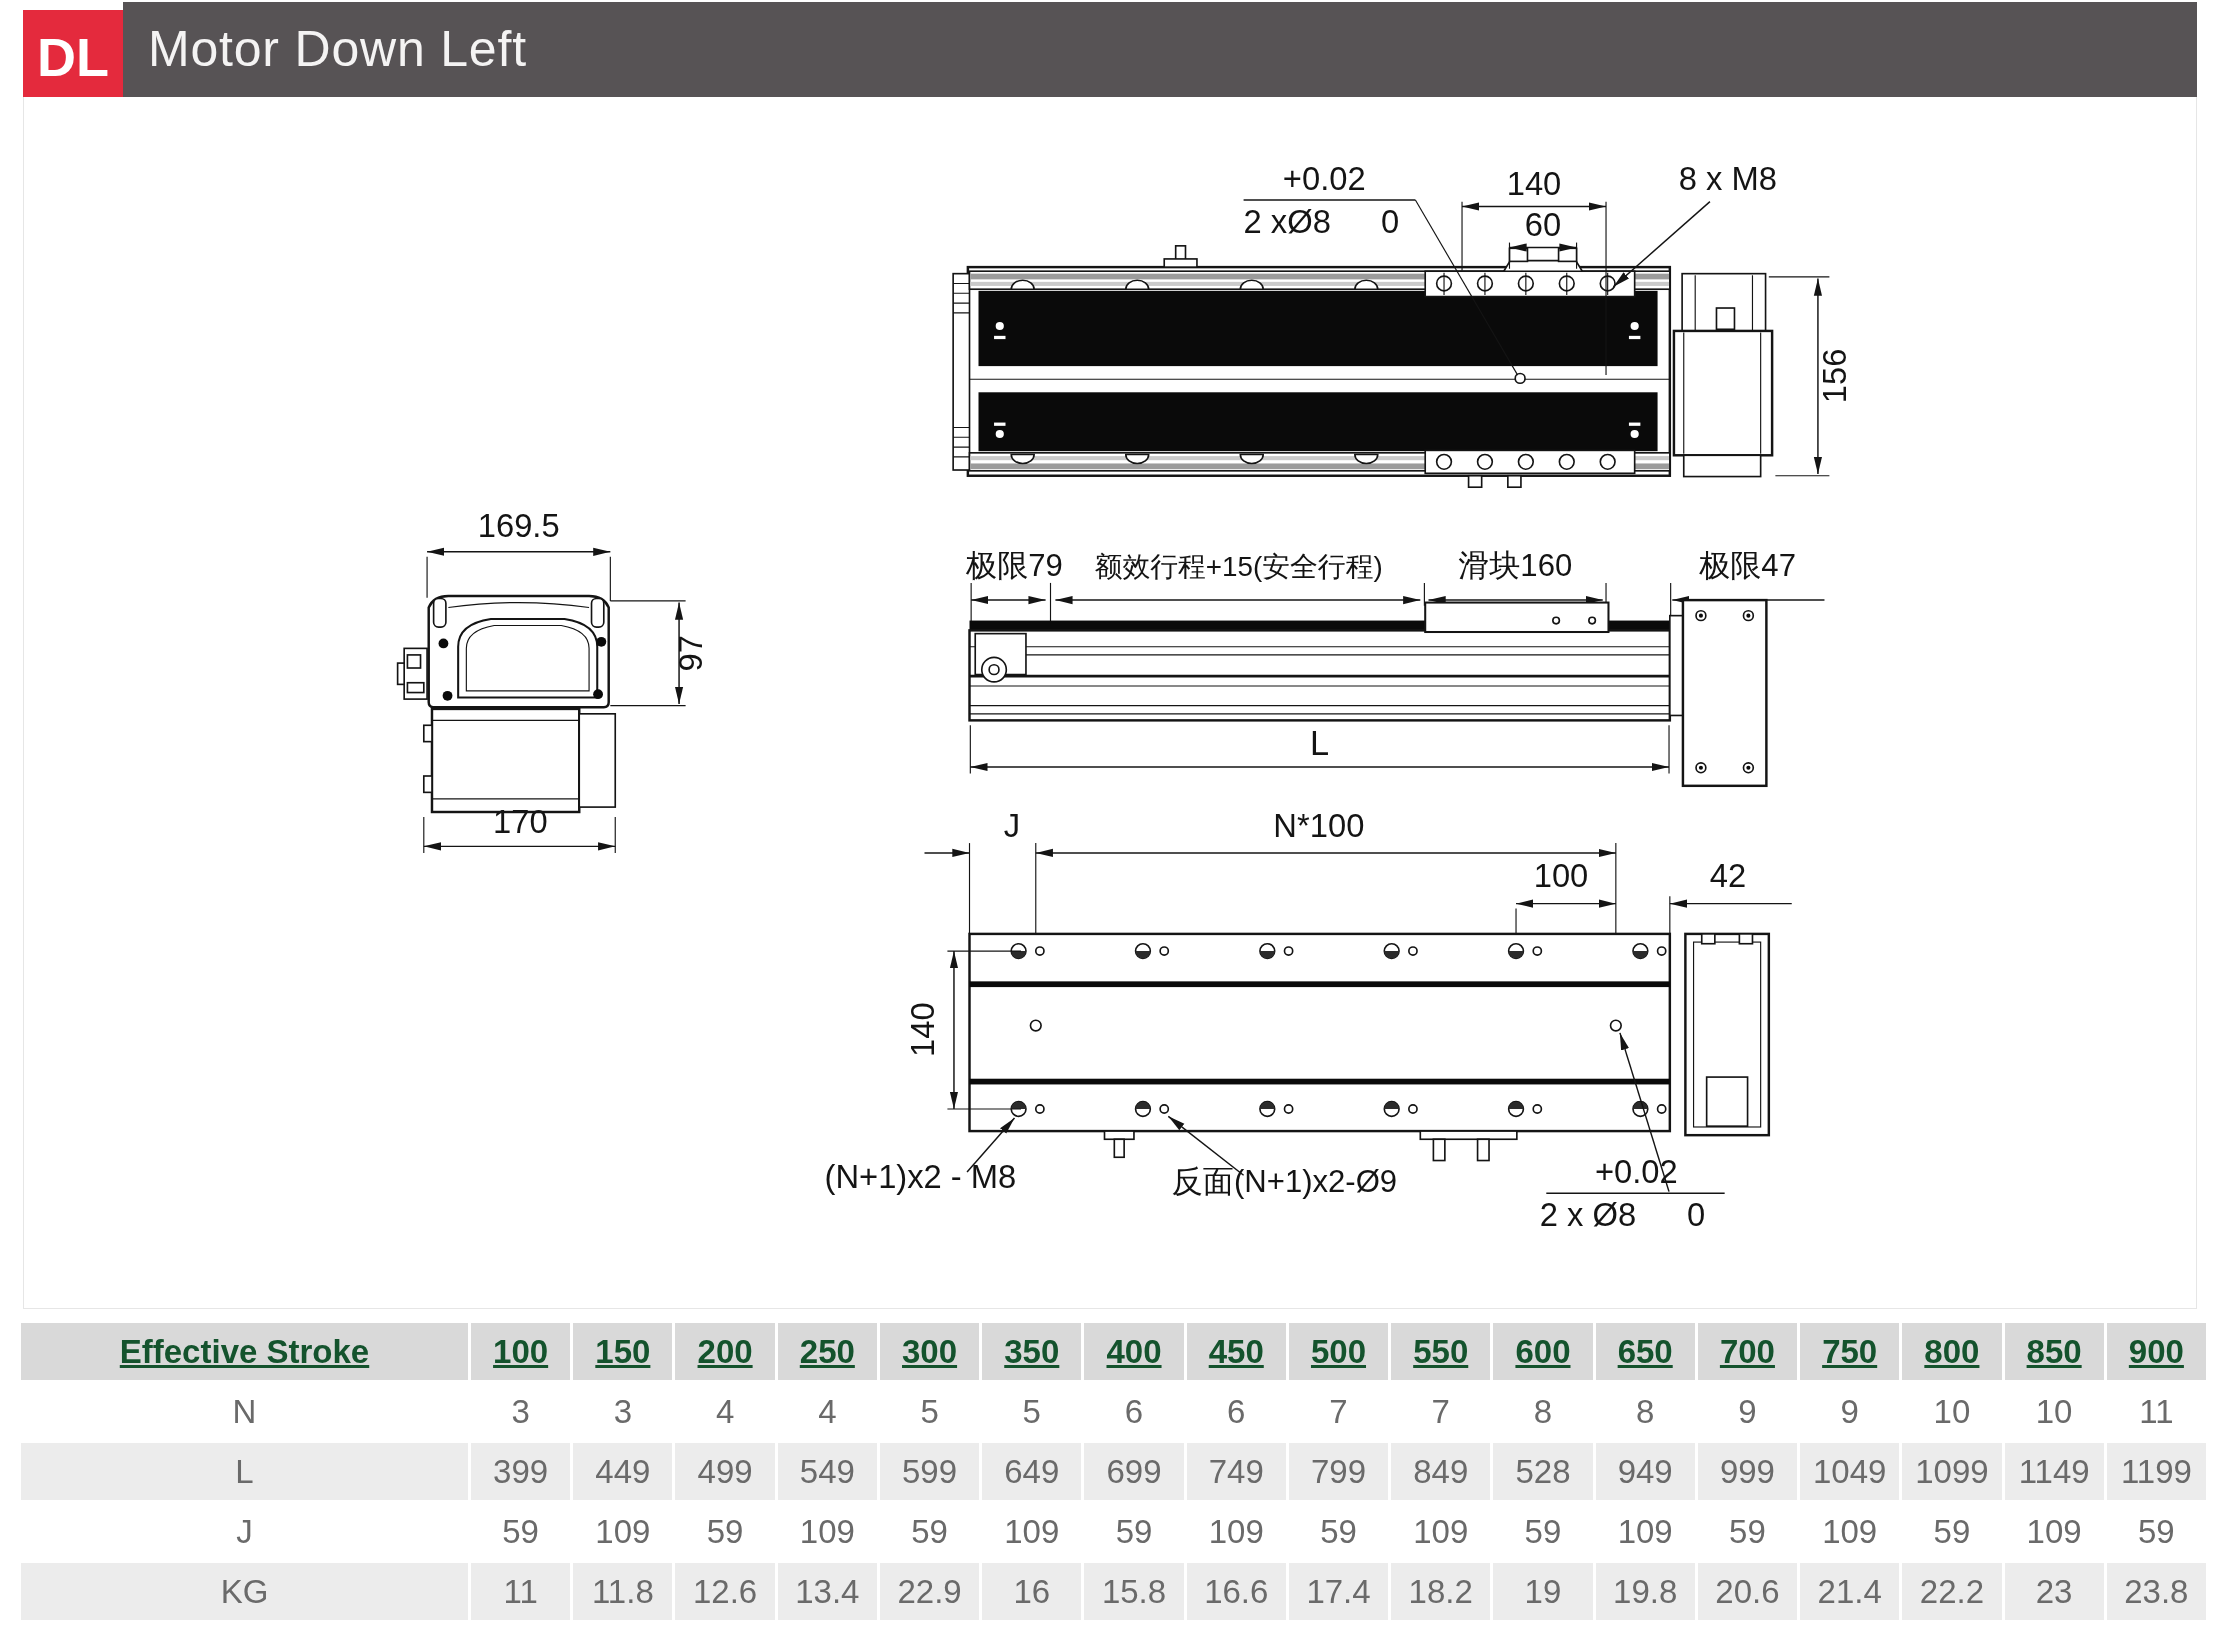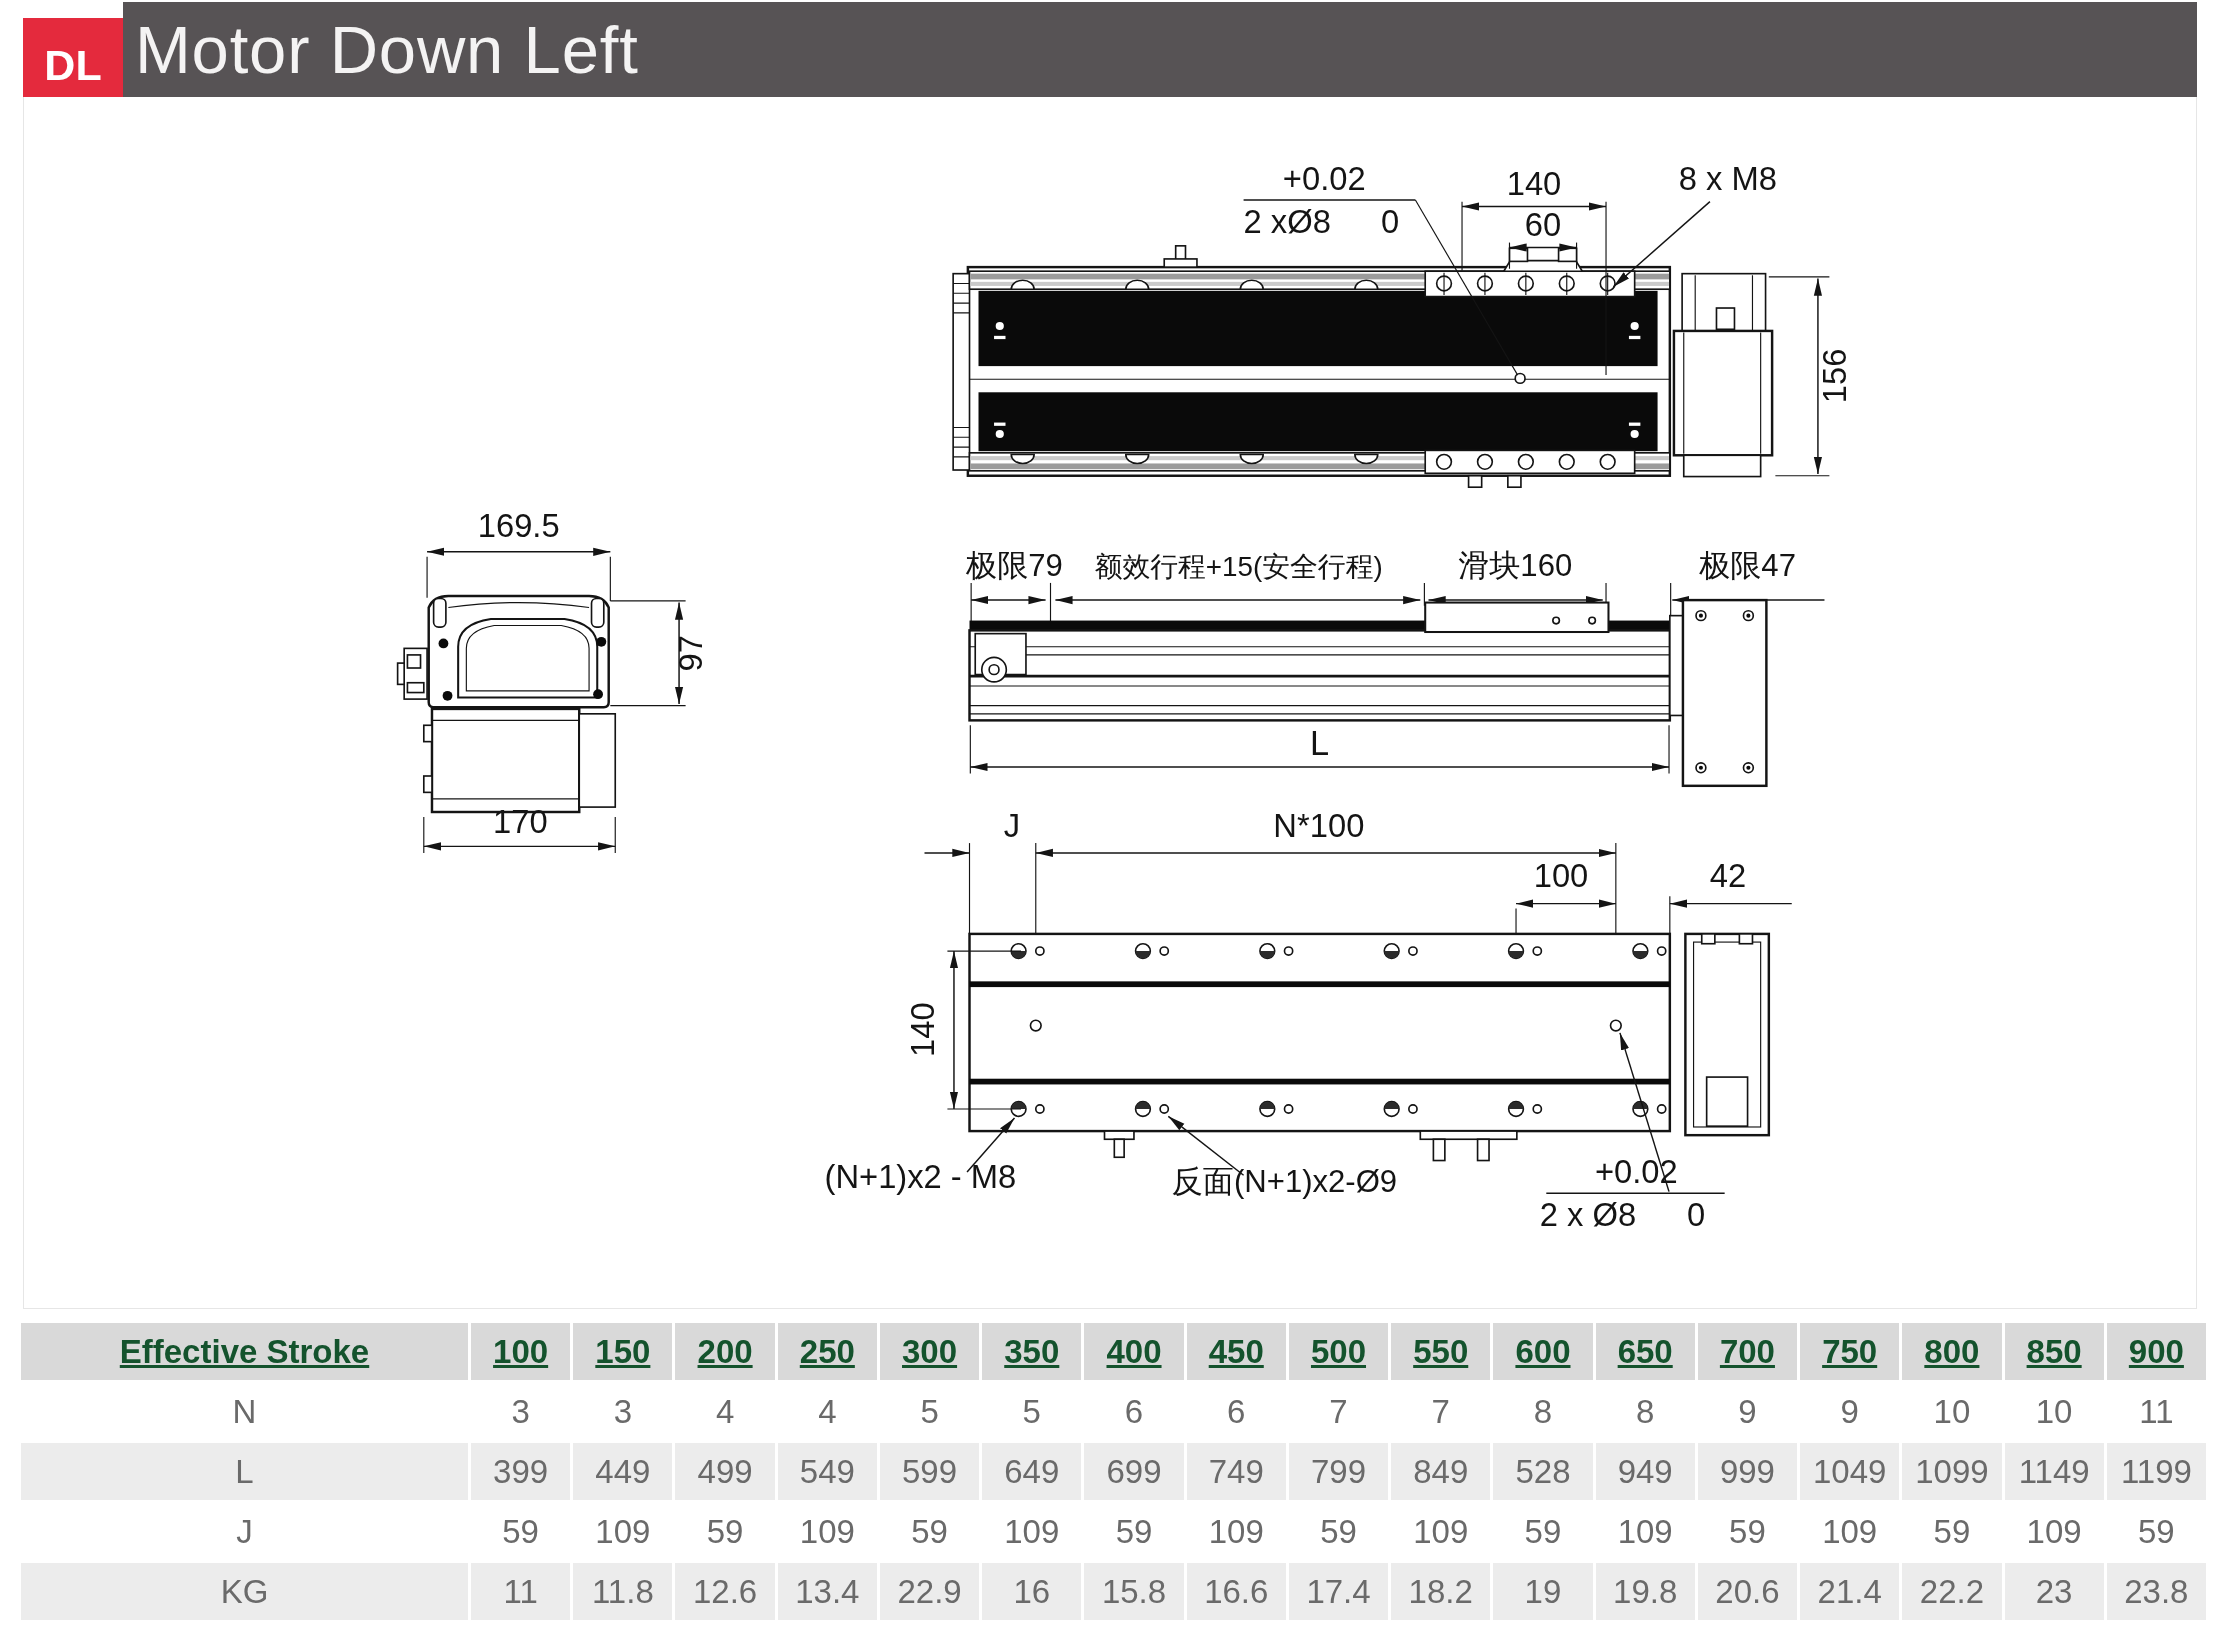--- a/index.html
+++ b/index.html
@@ -1,24 +1,24 @@
 <!DOCTYPE html>
 <html style="font-size:13px"><head>
 <meta charset="utf-8">
 <style>
   html,body{margin:0;padding:0;background:#fff;}
   .page{position:relative;width:2227px;height:1651px;background:#fff;overflow:hidden;
         font-family:"Liberation Sans",sans-serif;}
   
   .hdr{position:absolute;left:0;top:1.6px;width:2227px;height:95px;}
-  .hdr-badge{position:absolute;left:23px;top:16px;width:100px;height:95px;background:#e42a3d;
-             color:#fff;font-size:43px;font-weight:700;display:flex;align-items:center;justify-content:center;}
+  .hdr-badge{position:absolute;left:23px;top:8px;width:100px;height:95px;background:#e42a3d;
+             color:#fff;font-size:54px;font-weight:700;display:flex;align-items:center;justify-content:center;}
   .hdr-bar{position:absolute;left:123px;top:0;width:2074px;height:95px;background:#575355;
            color:#f4f3f3;display:flex;align-items:center;}
-  .hdr-title{font-size:67px;font-weight:400;margin-left:12px;letter-spacing:0.8px;}
+  .hdr-title{font-size:50px;font-weight:400;margin-left:25px;letter-spacing:0.8px;}
   
   .frame{position:absolute;left:23px;top:97px;width:2172px;height:1211px;
          border:0.8px solid #e6e6e6;border-top:none;background:#fff;}
   
   svg.drawing{position:absolute;left:0;top:0;width:2227px;height:1651px;}
   .ol{fill:#fff;stroke:#141414;stroke-width:3;}
   .ol2{fill:#fff;stroke:#141414;stroke-width:2;}
   .ln{stroke:#141414;stroke-width:2;fill:none;}
   .thk{stroke:#141414;stroke-width:3.5;fill:none;}
   .thin{stroke:#141414;stroke-width:1.4;fill:none;}

